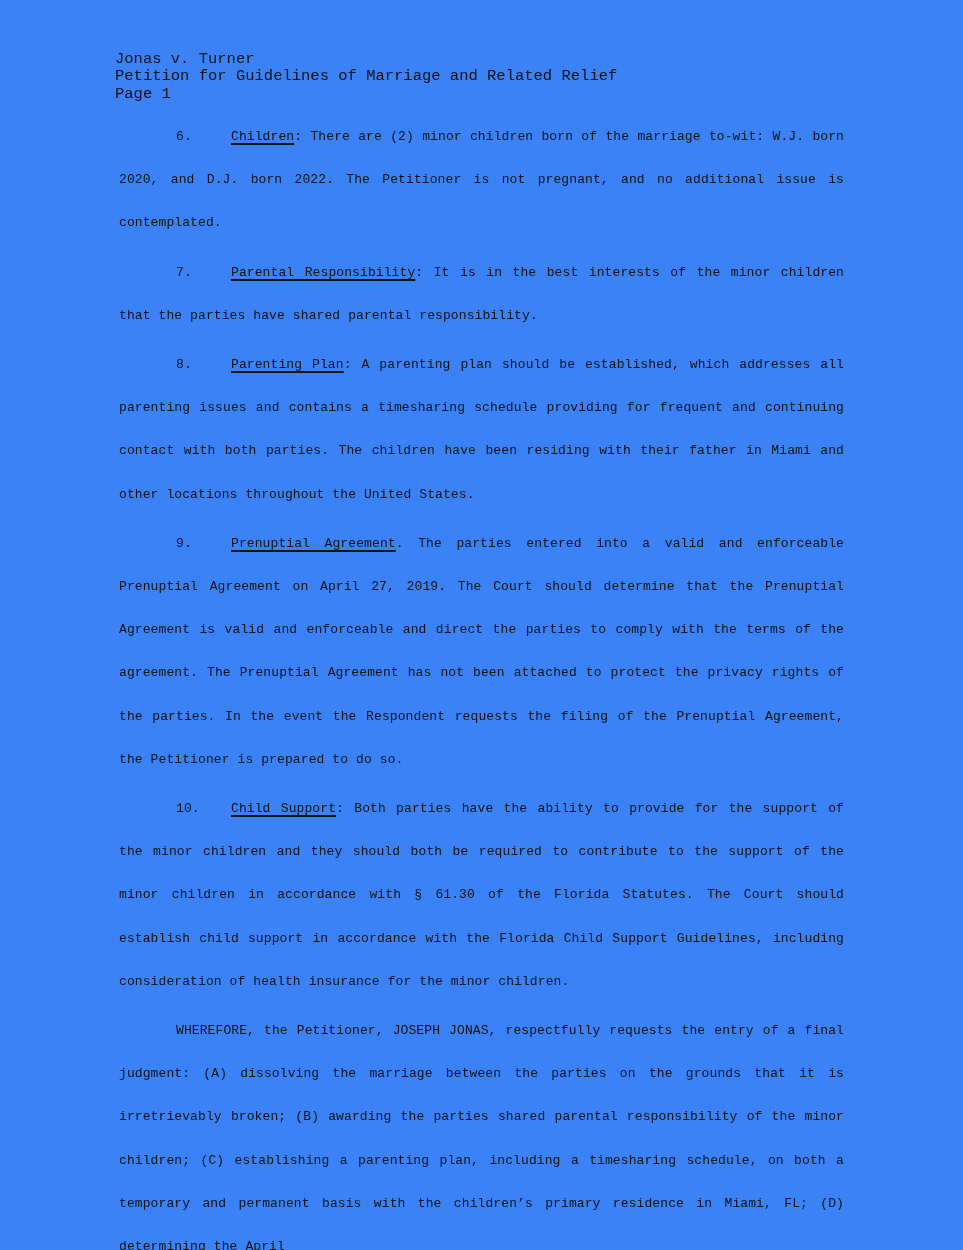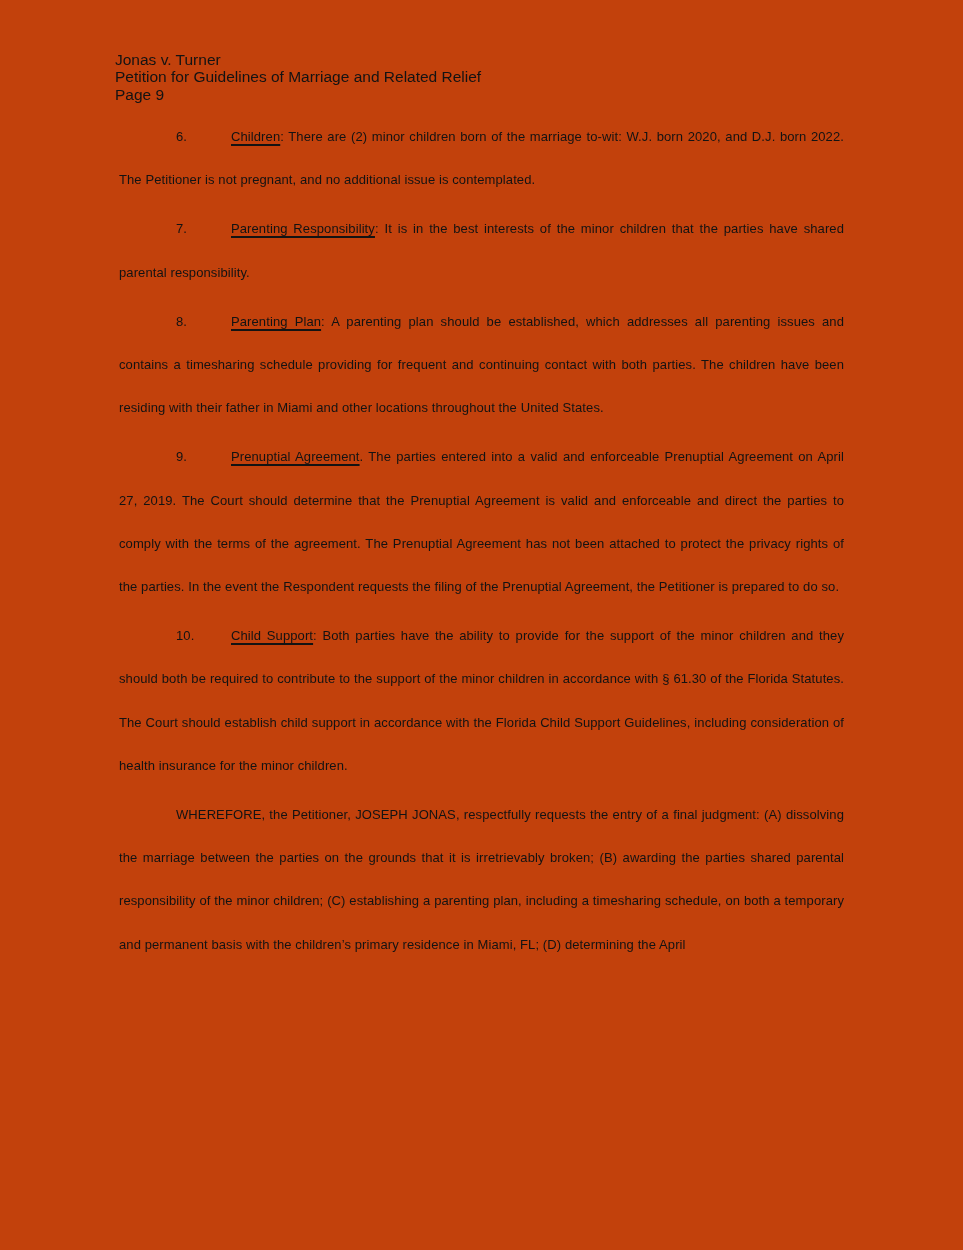--- a/index.html
+++ b/index.html
@@ -4,23 +4,23 @@
   <style>
     html, body {
       margin: 0;
       padding: 0;
       background: #ffffff;
     }
     .page {
       position: relative;
       width: 963px;
       height: 1250px;
-      background: #c2410c;
+      background: #3b82f6;
       color: #131313;
-      font-family: Liberation Sans, sans-serif;
+      font-family: Liberation Mono, monospace;
       overflow: hidden;
       box-sizing: border-box;
     }
     .doc-header {
       position: absolute;
       left: 115px;
       top: 51px;
       font-size: 15.5px;
       line-height: 17.3px;
       white-space: nowrap;
@@ -51,28 +51,28 @@
     }
   </style>
 </head>
 <body>
 
 <div class="page">
 
   <div class="doc-header">
     <div>Jonas v. Turner</div>
     <div>Petition for Guidelines of Marriage and Related Relief</div>
-    <div>Page 9</div>
+    <div>Page 1</div>
   </div>
 
   <div class="doc-content">
 
     <p class="para"><span class="num">6.</span><span class="hd">Children</span><span>:</span>  <span>There are (2) minor children born of the marriage to-wit: W.J. born 2020, and D.J. born 2022.  The Petitioner is not pregnant, and no additional issue is contemplated.</span></p>
 
-    <p class="para"><span class="num">7.</span><span class="hd">Parenting Responsibility</span><span>:</span>  <span>It is in the best interests of the minor children that the parties have shared parental responsibility.</span></p>
+    <p class="para"><span class="num">7.</span><span class="hd">Parental Responsibility</span><span>:</span>  <span>It is in the best interests of the minor children that the parties have shared parental responsibility.</span></p>
 
     <p class="para"><span class="num">8.</span><span class="hd">Parenting Plan</span><span>:</span> <span>A parenting plan should be established, which addresses all parenting issues and contains a timesharing schedule providing for frequent and continuing contact with both parties. The children have been residing with their father in Miami and other locations throughout the United States.</span></p>
 
     <p class="para"><span class="num">9.</span><span class="hd">Prenuptial Agreement</span><span>.</span> <span>The parties entered into a valid and enforceable Prenuptial Agreement on April 27, 2019. The Court should determine that the Prenuptial Agreement is valid and enforceable and direct the parties to comply with the terms of the agreement.  The Prenuptial Agreement has not been attached to protect the privacy rights of the parties. In the event the Respondent requests the filing of the Prenuptial Agreement, the Petitioner is prepared to do so.</span></p>
 
     <p class="para"><span class="num">10.</span><span class="hd">Child Support</span><span>:</span> <span>Both parties have the ability to provide for the support of the minor children and they should both be required to contribute to the support of the minor children in accordance with § 61.30 of the Florida Statutes.  The Court should establish child support in accordance with the Florida Child Support Guidelines, including consideration of health insurance for the minor children.</span></p>
 
     <p class="para"><span>WHEREFORE, the Petitioner, JOSEPH JONAS, respectfully requests the entry of a final judgment: (A) dissolving the marriage between the parties on the grounds that it is irretrievably broken; (B) awarding the parties shared parental responsibility of the minor children; (C) establishing a parenting plan, including a timesharing schedule, on both a temporary and permanent basis with the children’s primary residence in Miami, FL; (D) determining the April</span></p>
 
   </div>

